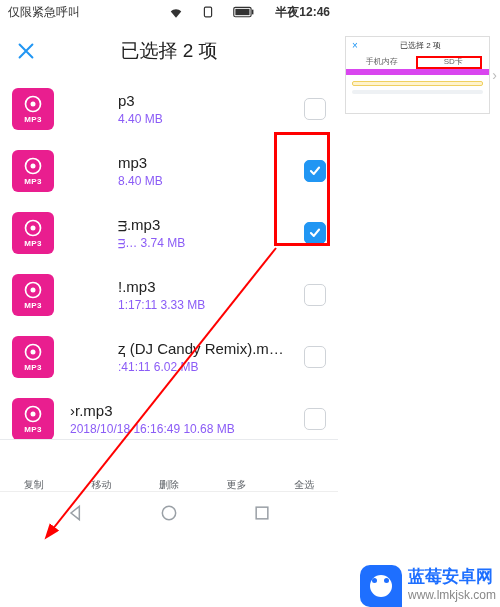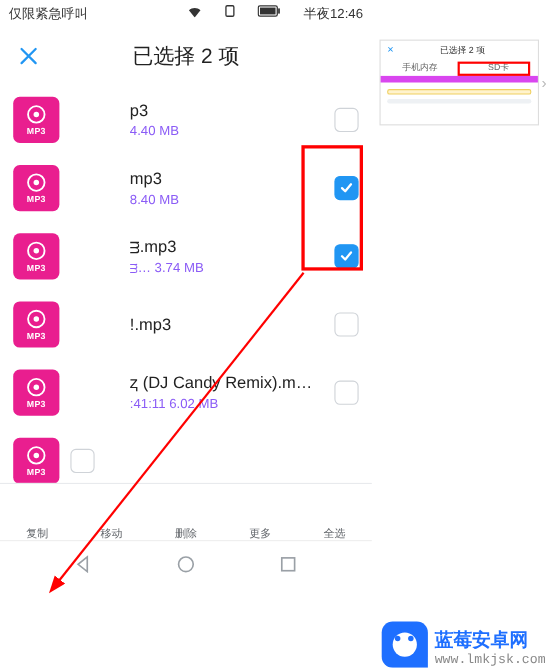--- a/index.html
+++ b/index.html
@@ -4,21 +4,21 @@
 <style>
   * { margin: 0; padding: 0; box-sizing: border-box; }
   html, body { width: 500px; height: 607px; font-family: -apple-system, "Helvetica Neue", Arial, sans-serif; background: #fff; position: relative; overflow: hidden; }
 
   
   .phone { width: 338px; height: 533px; background: #fff; position: relative; }
 
   
   .status-bar { height: 24px; display: flex; align-items: center; justify-content: space-between; padding: 0 8px; font-size: 12px; color: #333; }
   .status-left { display: flex; align-items: center; gap: 2px; }
-  .status-right { display: flex; gap: 20px; }
+  .status-right { display: flex; align-items: center; gap: 20px; font-weight: bold; }
   .status-icon svg { display: block; }
 
   
   .title-bar { height: 54px; display: flex; align-items: center; padding: 0 14px; }
   .close-btn { width: 24px; height: 24px; display: flex; align-items: center; justify-content: center; color: #2196f3; }
   .title-text { flex: 1; text-align: center; font-size: 19px; color: #222; font-weight: 400; margin-left: -24px; }
 
   
   .file-list { }
   .file-row { display: flex; align-items: center; height: 62px; padding: 0 12px; position: relative; }
@@ -51,21 +51,21 @@
   .side-shot-title { display: flex; align-items: center; padding: 3px 6px; }
   .side-shot-title .sx { color: #2196f3; font-size: 10px; }
   .side-shot-title .st { flex: 1; text-align: center; color: #333; }
   .side-tabs { display: flex; border-bottom: 6px solid #d946ef; }
   .side-tab { flex: 1; text-align: center; padding: 2px 0; color: #666; }
   .red-box-2 { position: absolute; left: 70px; top: 19px; width: 66px; height: 13px; border: 2px solid #f00; }
   .side-bar1 { margin: 6px 6px 0; height: 5px; background: #fff3cd; border: 1px solid #f0d060; border-radius: 2px; }
   .side-bar2 { margin: 4px 6px 0; height: 4px; background: #eef1f4; border-radius: 2px; }
   .side-chevron { position: absolute; right: -8px; top: 50%; color: #bbb; font-size: 14px; transform: translateY(-50%); }
 
-  .watermark { position: absolute; right: 4px; bottom: 0px; display: flex; align-items: flex-end; gap: 6px; font-family: Liberation Mono, monospace; }
+  .watermark { position: absolute; right: 4px; bottom: 0px; display: flex; align-items: flex-start; gap: 6px; }
   .wm-icon { width: 42px; height: 42px; background: #1e6fff; border-radius: 10px 10px 0 10px; display: flex; align-items: center; justify-content: center; position: relative; }
   .wm-icon:before { content:""; position:absolute; width:22px; height:22px; background:#fff; border-radius:50%; }
   .wm-icon .eye { position:absolute; width:5px; height:5px; background:#1e6fff; border-radius:50%; top:13px; left:12px; }
   .wm-icon .eye2 { left:24px; }
   .wm-icon .ant { position:absolute; width:2px; height:8px; background:#1e6fff; top:2px; left:14px; transform:rotate(-20deg); }
   .wm-icon .ant2 { left:26px; transform:rotate(20deg); }
   .wm-text { display:flex; flex-direction:column; }
   .wm-text .t1 { font-size: 17px; color:#1e6fff; font-weight:600; }
   .wm-text .t2 { font-size: 12px; color:#888; }
 </style>
@@ -167,20 +167,21 @@
     <div class="file-row">
       <div class="file-icon">
         <svg width="20" height="20" viewBox="0 0 24 24">
             <circle cx="12" cy="12" r="9" fill="none" stroke="#fff" stroke-width="2"></circle>
             <circle cx="12" cy="12" r="3" fill="#fff"></circle>
           </svg>
         <span class="file-icon-label">MP3</span>
       </div>
       <div class="file-info">
         <div class="file-name">!.mp3</div>
+        <div class="file-meta">1:17:11 3.33 MB</div>
       </div>
       <div class="file-check"></div>
     </div>
 
     <div class="file-row">
       <div class="file-icon">
         <svg width="20" height="20" viewBox="0 0 24 24">
             <circle cx="12" cy="12" r="9" fill="none" stroke="#fff" stroke-width="2"></circle>
             <circle cx="12" cy="12" r="3" fill="#fff"></circle>
           </svg>
@@ -193,20 +194,24 @@
       <div class="file-check"></div>
     </div>
 
     <div class="file-row alt-info">
       <div class="file-icon">
         <svg width="20" height="20" viewBox="0 0 24 24">
             <circle cx="12" cy="12" r="9" fill="none" stroke="#fff" stroke-width="2"></circle>
             <circle cx="12" cy="12" r="3" fill="#fff"></circle>
           </svg>
         <span class="file-icon-label">MP3</span>
+      </div>
+      <div class="file-info">
+        <div class="file-name">›r.mp3</div>
+        <div class="file-meta">2018/10/18 16:16:49 10.68 MB</div>
       </div>
       <div class="file-check"></div>
     </div>
 
   </div>
 
   <div class="action-bar">
     <div class="action-btn">
       <svg width="22" height="22" viewBox="0 0 24 24">
           <rect x="8" y="3" width="11" height="14" rx="2" fill="none" stroke="#29b6f6" stroke-width="1.8"></rect>

